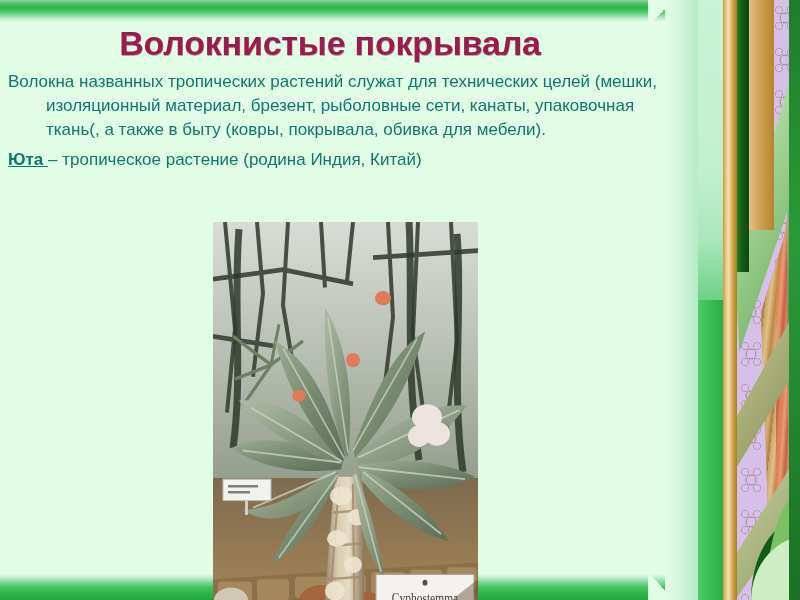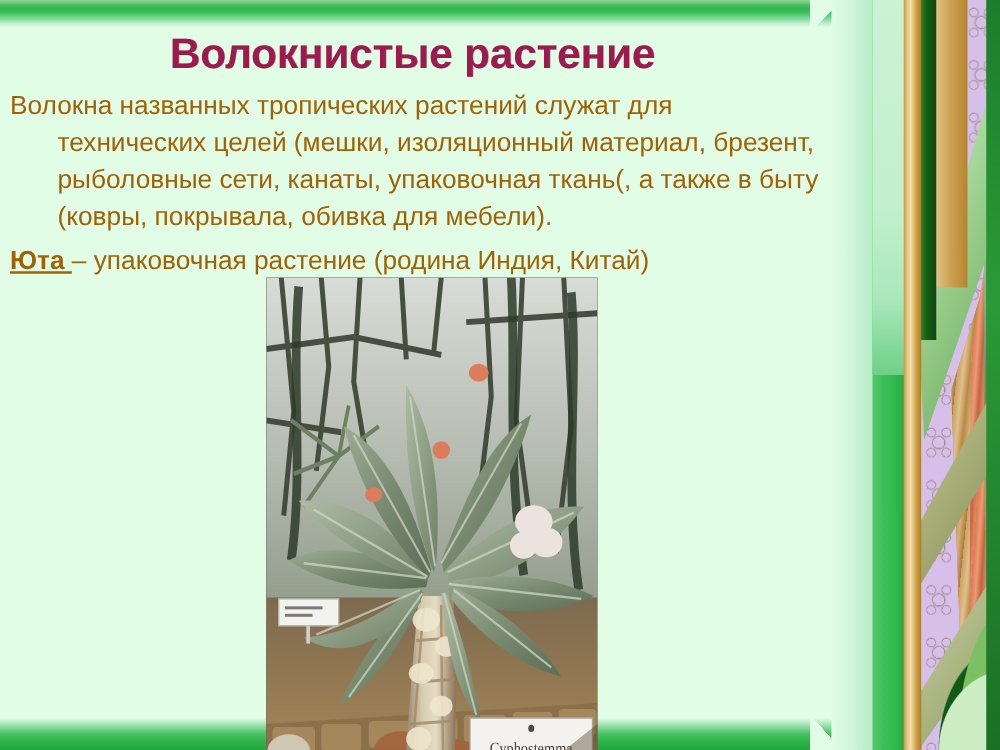--- a/index.html
+++ b/index.html
@@ -186,23 +186,23 @@
     font-weight:bold;
     color:#9c1a4e;
     letter-spacing:-0.2px;
     line-height:1.05;
     text-shadow:0.5px 0.5px 0 rgba(90,10,45,.35);
   }
 
   .body-text {
     position:absolute; left:8px; top:70px;
     width:650px;
-    font-size:21px;
+    font-size:17px;
     line-height:1.41;
-    color:#a16207;
+    color:#0f766e;
   }
 
   .para {
     margin-bottom:6px;
     text-indent:0;
   }
   
   .para-hang {
     padding-left:38px;
     text-indent:-38px;
@@ -253,25 +253,25 @@
     <div class="sb-arc-mid"></div>
     <div class="sb-arc-light"></div>
     <div class="sb-tan-top"></div>
     <div class="sb-darkgreen"></div>
     <div class="sb-gold"></div>
     <div class="sb-edge-green"></div>
   </div>
 
   <div class="content">
 
-    <div class="slide-title">Волокнистые растение</div>
+    <div class="slide-title">Волокнистые покрывала</div>
 
     <div class="body-text">
       <div class="para para-hang">Волокна названных тропических растений служат для технических целей (мешки, изоляционный материал, брезент, рыболовные сети, канаты, упаковочная ткань(, а также в быту (ковры, покрывала, обивка для мебели).</div>
-      <div class="para"><span class="kw">Юта </span><span>– упаковочная растение (родина Индия, Китай)</span></div>
+      <div class="para"><span class="kw">Юта </span><span>– тропическое растение (родина Индия, Китай)</span></div>
     </div>
   </div>
 
   <div class="photo">
     <svg viewBox="0 0 265 378" preserveAspectRatio="none">
       <defs>
         <linearGradient id="skyG" x1="0" y1="0" x2="0" y2="1">
           <stop offset="0" stop-color="#d8dcd6"></stop>
           <stop offset="0.5" stop-color="#b6bdb2"></stop>
           <stop offset="1" stop-color="#8f9a88"></stop>

